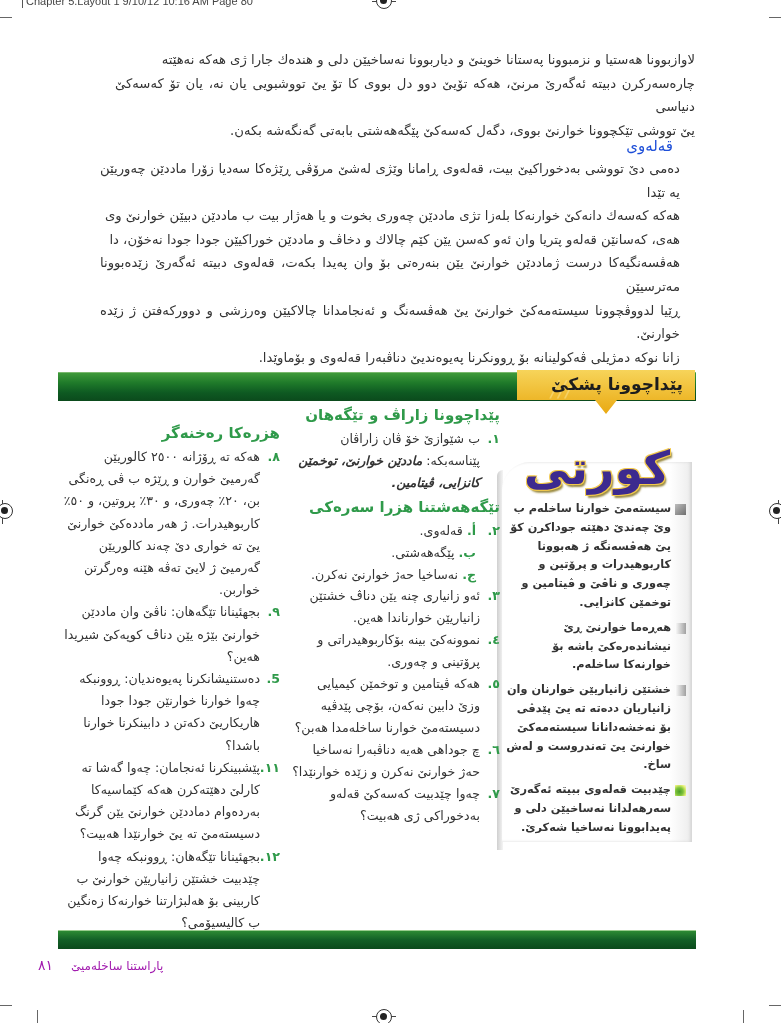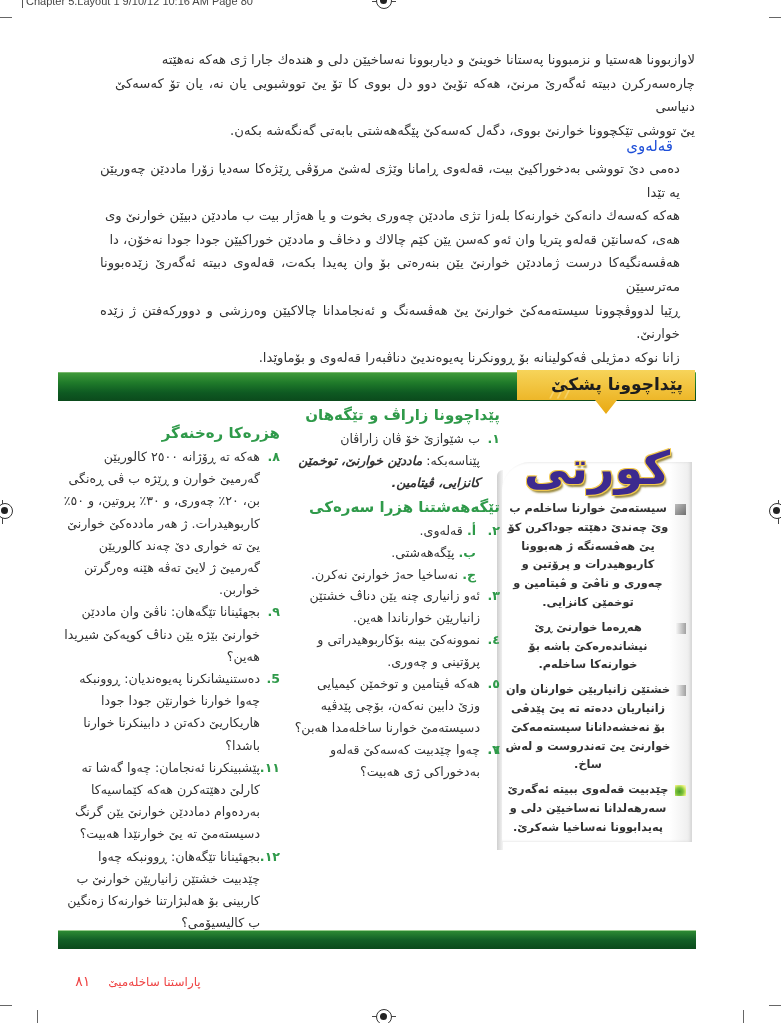--- a/index.html
+++ b/index.html
@@ -64,21 +64,21 @@
   }
   .summary-title {
     position: absolute; left: 520px; top: 440px; width: 150px; 
     font-size: 46px; font-weight: bold; color: #3d2a8f; line-height: 56px;
     text-shadow: 1px 1px 0 #f2c94c, -1px -1px 0 #f2c94c, 1px -1px 0 #f2c94c, -1px 1px 0 #f2c94c, 2px 3px 2px #9a8a40;
     direction: rtl;
   }
   .summary-list {
     position: absolute; left: 505px; top: 500px; width: 182px;
     font-size: 11.3px; line-height: 18.8px; font-weight: bold; color: #333;
-    list-style: none; margin: 0; padding: 0; text-align: center;
+    list-style: none; margin: 0; padding: 0;
   }
   .summary-list li { position: relative; padding-right: 16px; margin-bottom: 6px; }
   .bullet {
     position: absolute; right: 1px; top: 4px; width: 11px; height: 11px;
     background: linear-gradient(135deg, #bdbdbd, #6f6f6f);
   }
   .bullet.green {
     background: radial-gradient(circle at 40% 60%, #4a9c2a 0%, #7cc23a 40%, #e9f27a 75%, rgba(255,255,255,0) 100%);
   }
   .bullet.gray-grad {
@@ -102,22 +102,22 @@
     position: absolute; left: 62px; width: 218px; top: 404px;
     font-size: 12.6px; line-height: 22.2px; color: #333; margin-top: 18px;
   }
 
   .bottom-bar {
     position: absolute; left: 58px; width: 638px; top: 930px; height: 18px;
     background: linear-gradient(to bottom, #2d8a33 0%, #125f26 50%, #0b4a1c 100%);
     border-top: 1px solid #9acc8e;
   }
   .footer {
-    position: absolute; left: 38px; top: 957px; width: 200px; direction: rtl; text-align: center;
-    font-size: 12px; color: #ef4444; margin-top: 16px;
+    position: absolute; left: 38px; top: 957px; width: 200px; direction: rtl; text-align: left;
+    font-size: 12px; color: #a21caf;
   }
   .footer .pg { font-size: 14px; margin-right: 14px; }
 </style>
 </head>
 <body>
 
 <div class="slug">Chapter 5.Layout 1  9/10/12  10:16 AM  Page 80</div>
 <div class="crop" style="left:0;top:17px;width:12px;height:1px;"></div>
 <div class="crop" style="left:769px;top:17px;width:12px;height:1px;"></div>
 <div class="crop" style="left:0;top:1005px;width:12px;height:1px;"></div>
@@ -185,21 +185,21 @@
   <h3 class="col-head" style="margin-top:2px;text-align:right;">تێگەهەشتنا هزرا سەرەكی</h3>
   <p class="q">
     <span class="num">٢.</span>
     <span class="sub"><span class="lbl">أ.</span><span>قەلەوی.</span></span>
     <span class="sub"><span class="lbl">ب.</span><span>پێگەهەشتی.</span></span>
     <span class="sub"><span class="lbl">ج.</span><span>نەساخیا حەژ خوارنێ نەكرن.</span></span>
   </p>
   <p class="q"><span class="num">٣.</span><span>ئەو زانیاری چنە یێن دناڤ خشتێن زانیاریێن خوارناندا هەین.</span></p>
   <p class="q"><span class="num">٤.</span><span>نموونەكێ بینە بۆكاربوهیدراتی و پرۆتینی و چەوری.</span></p>
   <p class="q"><span class="num">٥.</span><span>هەكە ڤیتامین و توخمێن كیمیایی وزێ دابین نەكەن، بۆچی پێدڤیە دسیستەمێ خوارنا ساخلەمدا هەبن؟</span></p>
-  <p class="q"><span class="num">٦.</span></p>
+  <p class="q"><span class="num">٦.</span><span>چ جوداهی هەیە دناڤبەرا نەساخیا حەژ خوارنێ نەكرن و زێدە خوارنێدا؟</span></p>
   <p class="q"><span class="num">٧.</span><span>چەوا چێدبیت كەسەكێ قەلەو بەدخوراكی ژی هەبیت؟</span></p>
 </div>
 
 <div class="left rtl">
   <h3 class="col-head">هزرەكا رەخنەگر</h3>
   <p class="q"><span class="num">٨.</span><span>هەكە تە ڕۆژانە ٢٥٠٠ كالوریێن گەرمیێ خوارن و ڕێژە ب ڤی ڕەنگی بن، ٢٠٪ چەوری، و ٣٠٪ پروتین، و ٥٠٪ كاربوهیدرات. ژ هەر ماددەكێ خوارنێ یێ تە خواری دێ چەند كالوریێن گەرمیێ ژ لایێ تەڤە هێنە وەرگرتن خواربن.</span></p>
   <p class="q"><span class="num">٩.</span><span>بجهئینانا تێگەهان: ناڤێ وان ماددێن خوارنێ بێژە یێن دناڤ كوپەكێ شیریدا هەین؟</span></p>
   <p class="q"><span class="num">5.</span><span>دەستنیشانكرنا پەیوەندیان: ڕوونبكە چەوا خوارنا خوارنێن جودا جودا هاریكاریێ دكەتن د دابینكرنا خوارنا باشدا؟</span></p>
   <p class="q"><span class="num">١١.</span><span>پێشبینكرنا ئەنجامان: چەوا گەشا تە كارلێ دهێتەكرن هەكە كێماسیەكا بەردەوام دماددێن خوارنێ یێن گرنگ دسیستەمێ تە یێ خوارنێدا هەبیت؟</span></p>
   <p class="q"><span class="num">١٢.</span><span>بجهئینانا تێگەهان: ڕوونبكە چەوا چێدبیت خشتێن زانیاریێن خوارنێ ب كاربینی بۆ هەلبژارتنا خوارنەكا زەنگین ب كالیسیۆمی؟</span></p>

